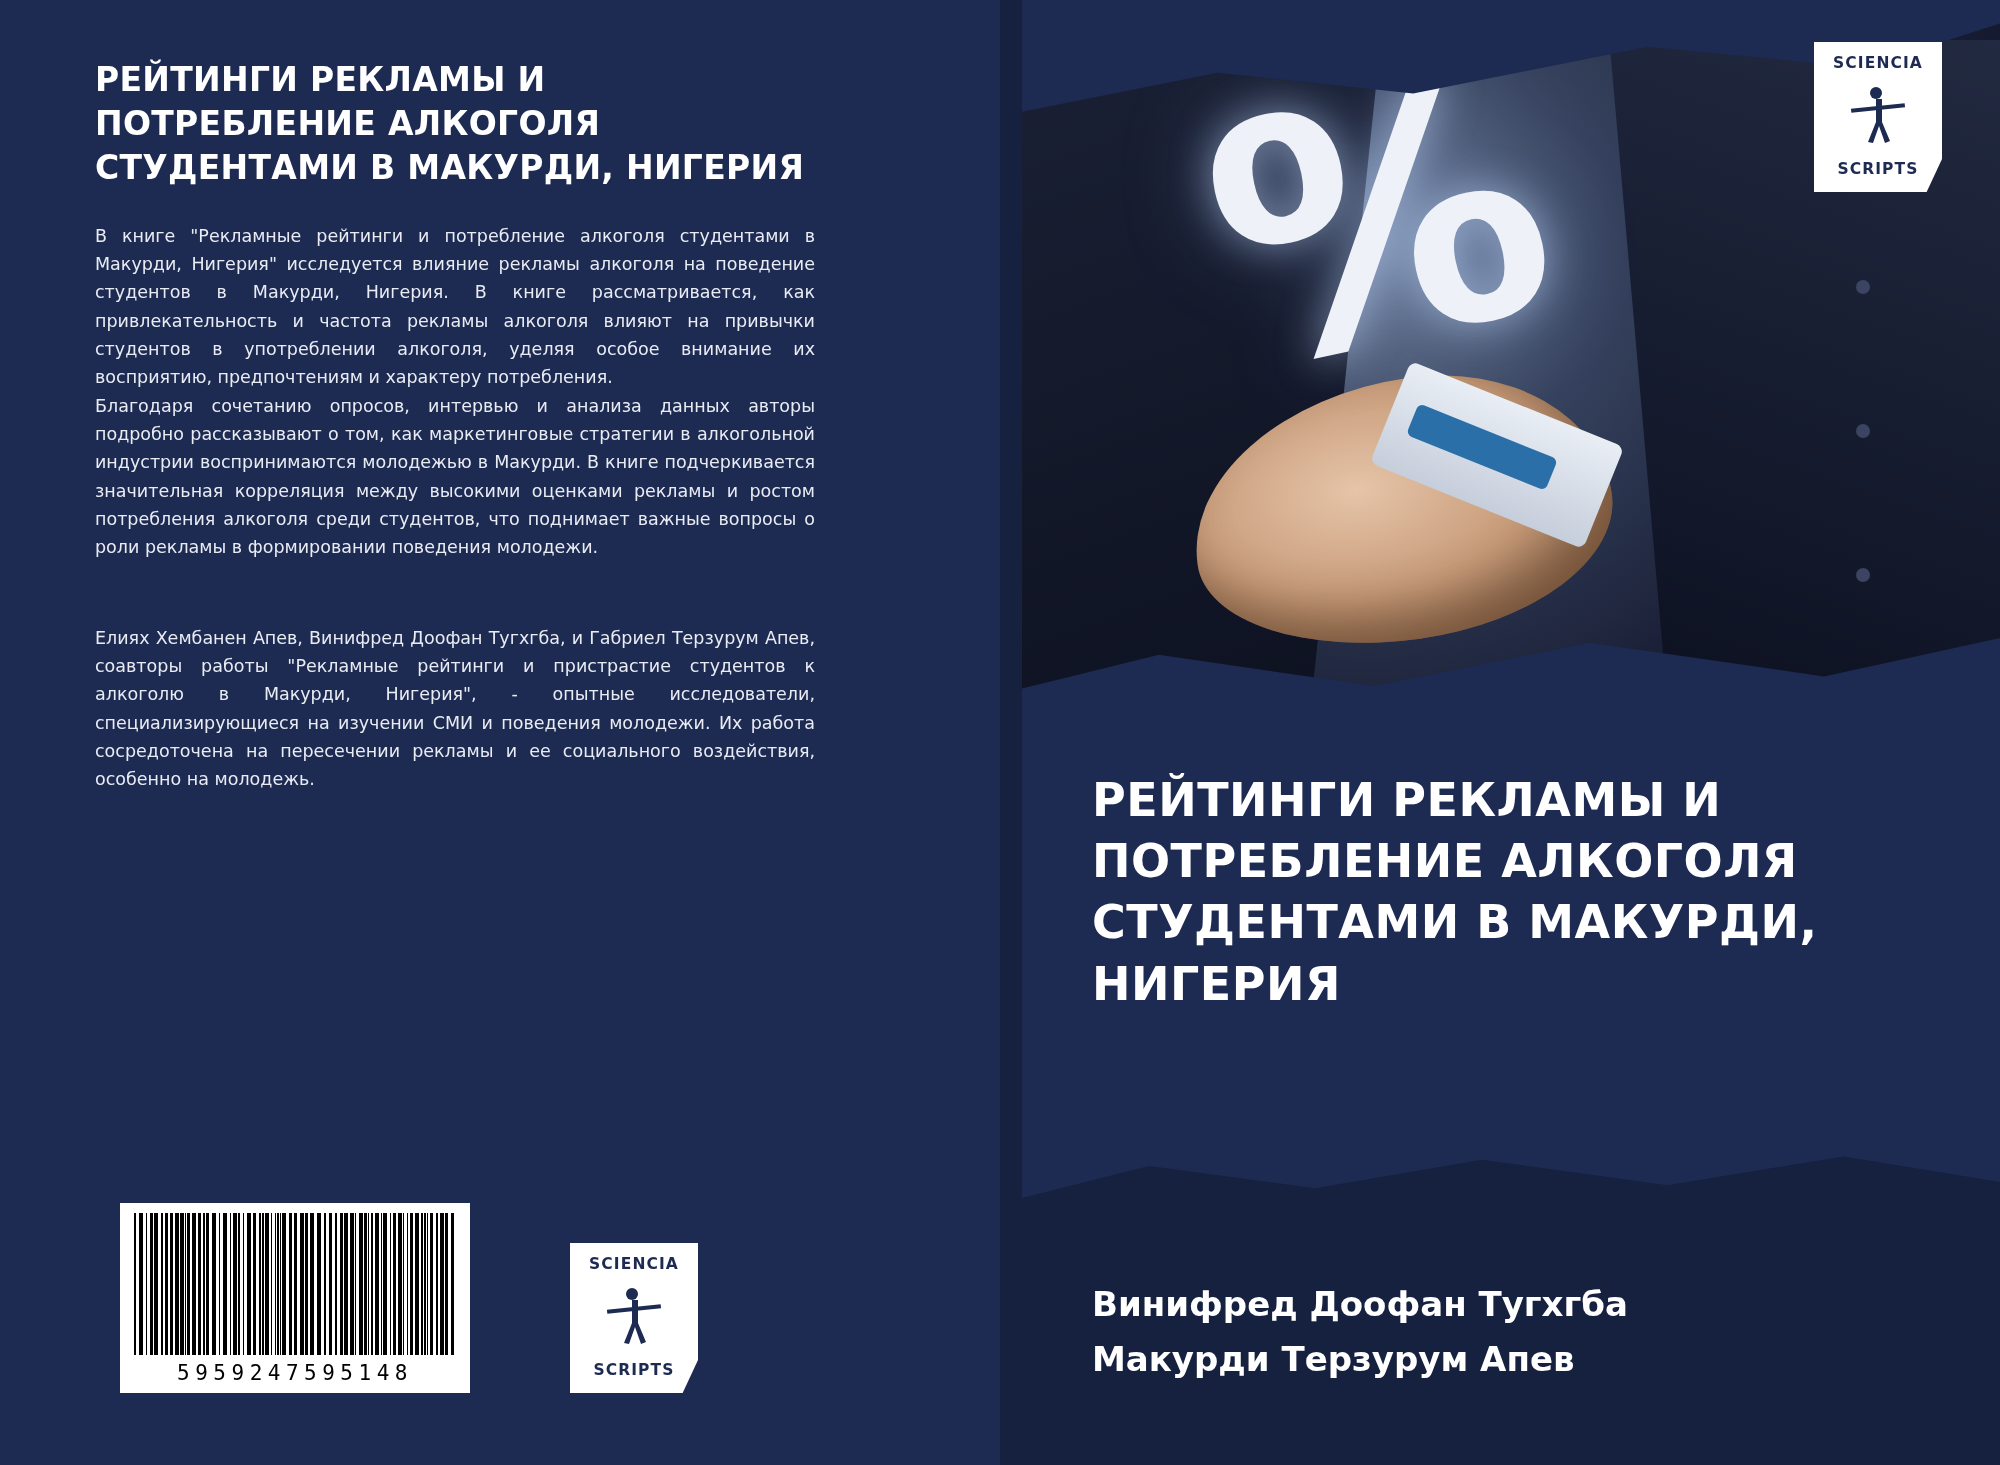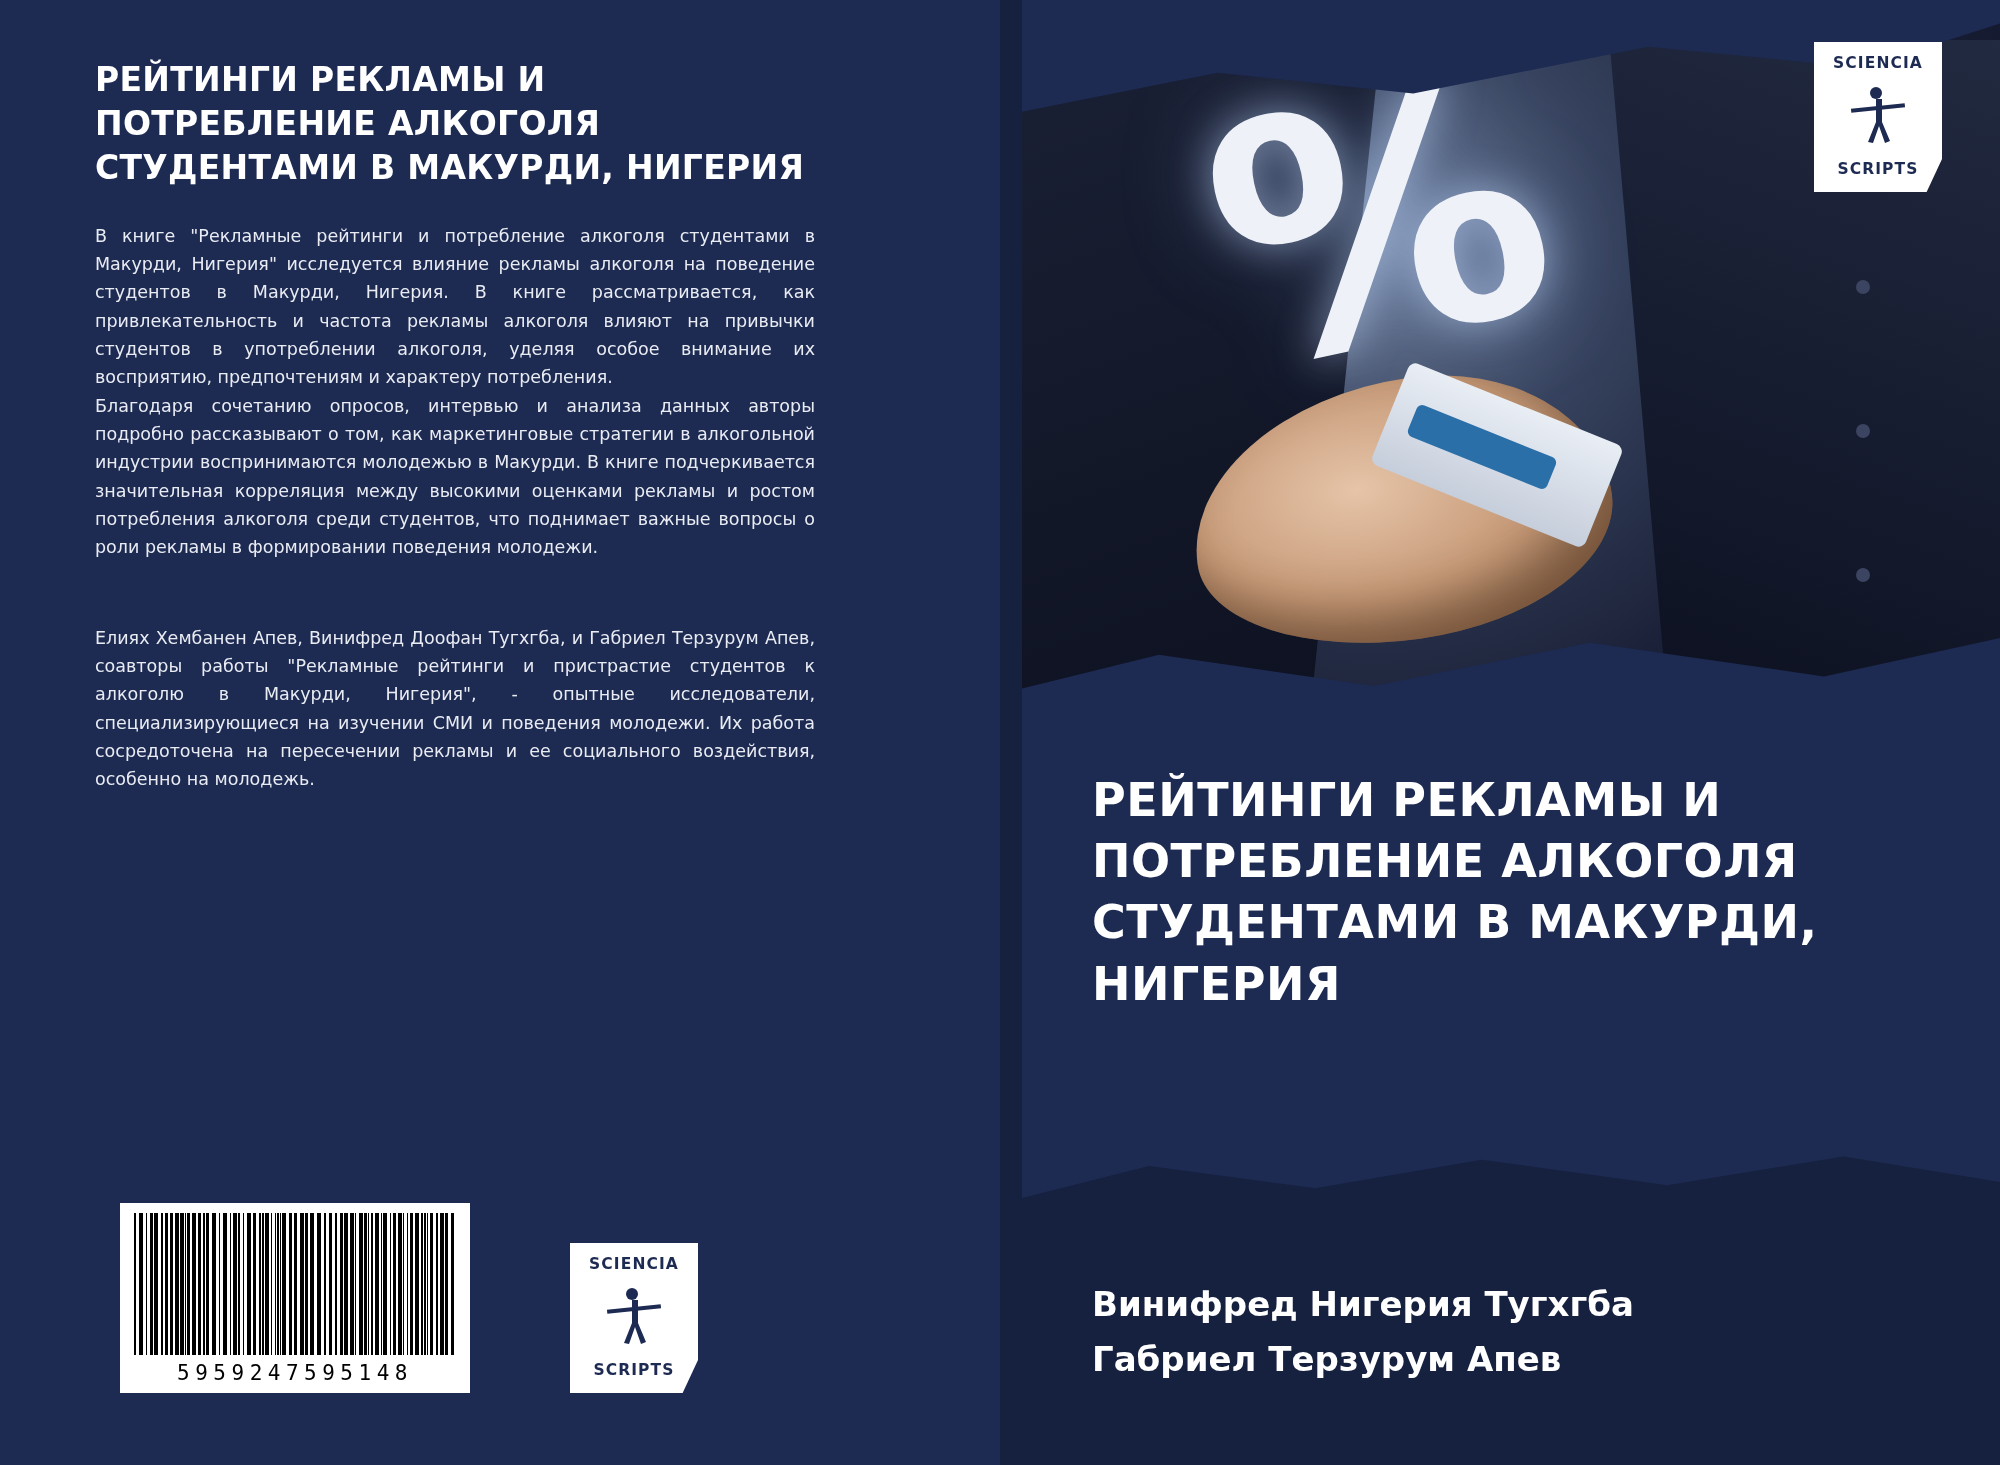--- a/index.html
+++ b/index.html
@@ -486,18 +486,18 @@
           </svg>
         </div>
         <div class="logo-bot">SCRIPTS</div>
       </div>
     </div>
 
     <div class="front-title">РЕЙТИНГИ РЕКЛАМЫ И ПОТРЕБЛЕНИЕ АЛКОГОЛЯ СТУДЕНТАМИ В МАКУРДИ, НИГЕРИЯ</div>
 
     <div class="authors-band"></div>
     <div class="authors">
-      <div>Винифред Нигерия Тугхгба</div>
-      <div>Габриел Терзурум Апев</div>
+      <div>Винифред Доофан Тугхгба</div>
+      <div>Макурди Терзурум Апев</div>
     </div>
   </div>
 
 </div>
 
 </body></html>

